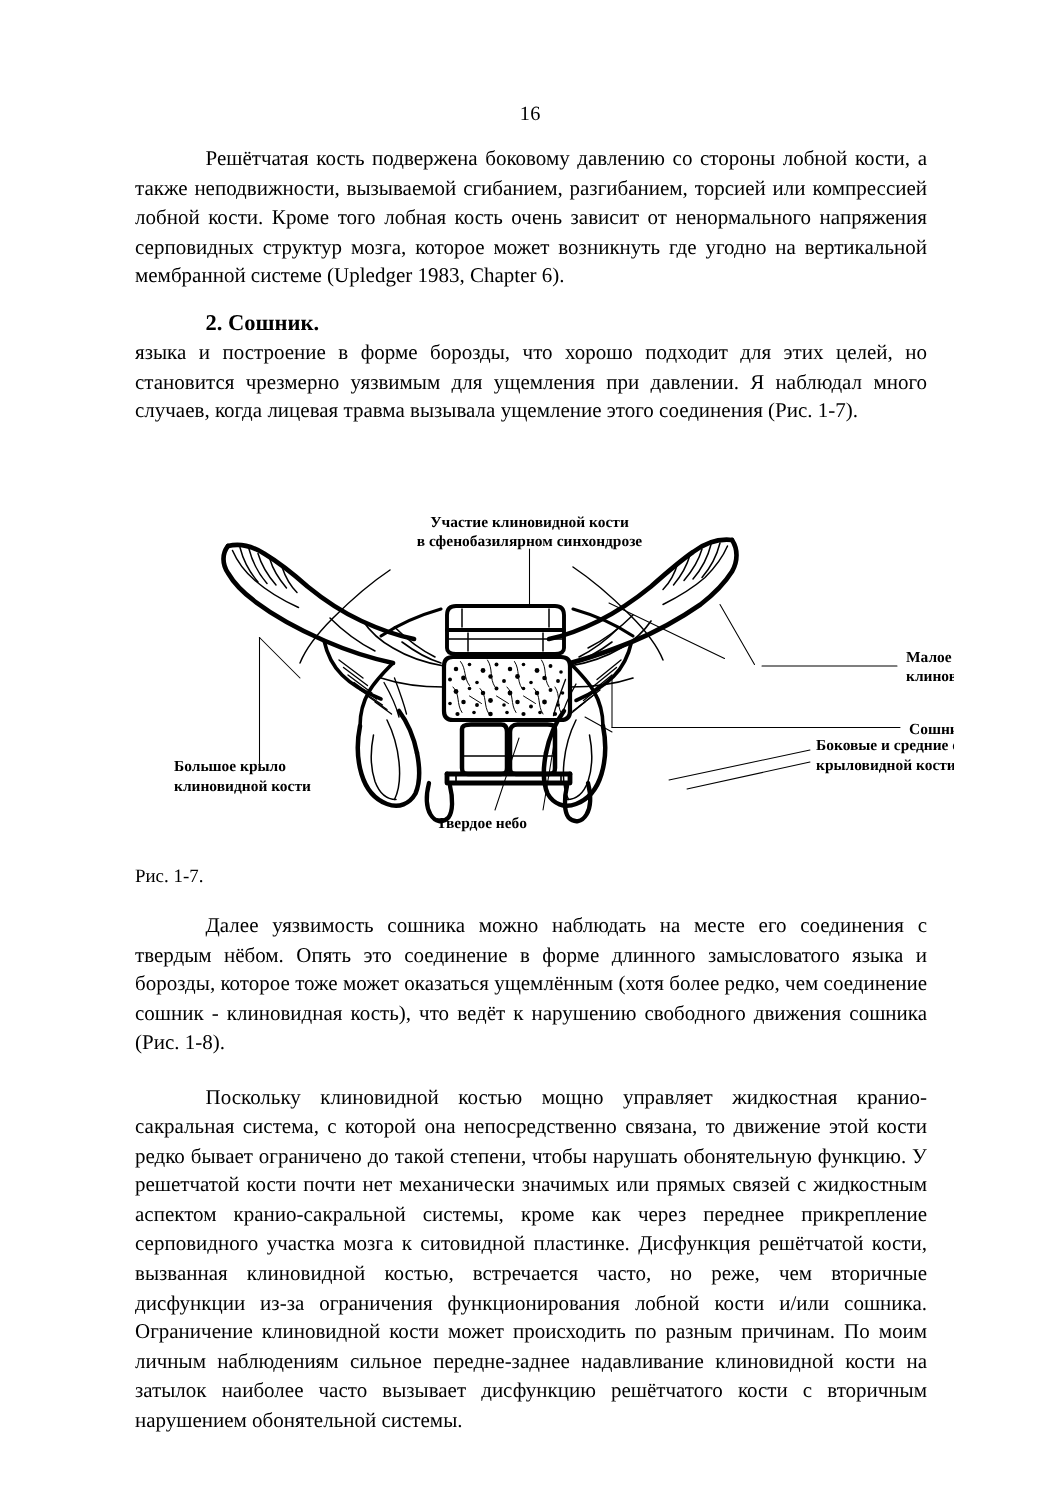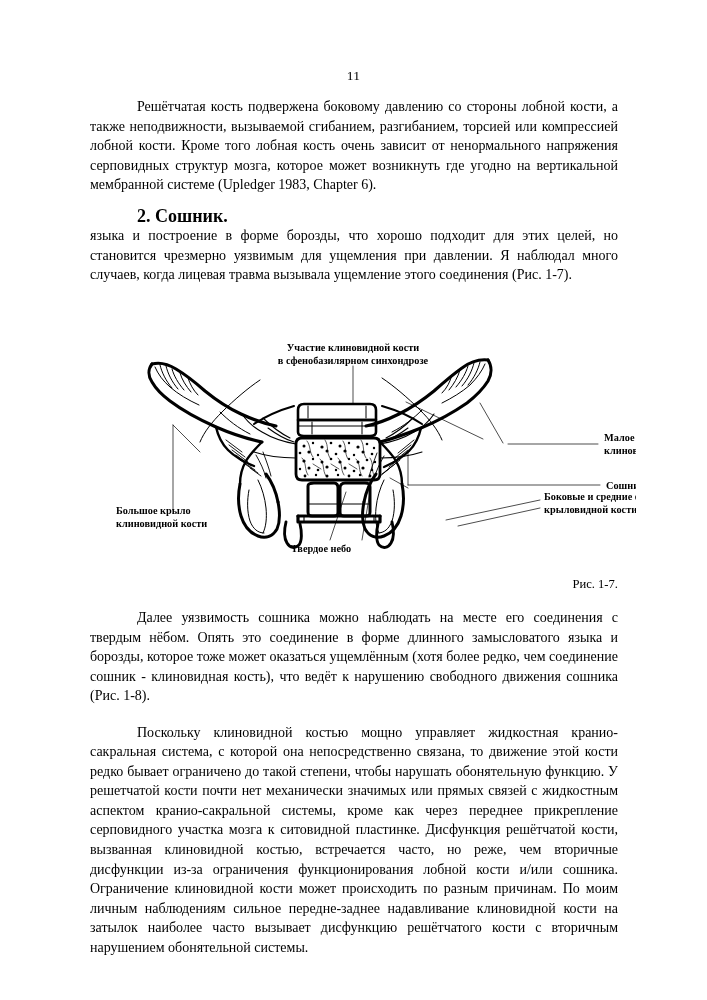--- a/index.html
+++ b/index.html
@@ -42,21 +42,21 @@
     line-height: 19.55px;
     text-align: justify;
     text-indent: 47px;
     hyphens: none;
   }
   p.body-text.no-indent {
     text-indent: 0;
   }
   .heading {
     margin: 0;
-    font-size: 18px;
+    font-size: 15px;
     line-height: 19.55px;
     font-weight: bold;
     text-indent: 47px;
   }
   .gap-md { height: 12px; }
   .gap-lg { height: 17px; }
 
   
   .figure {
     position: absolute;
@@ -64,37 +64,37 @@
     top: 340px;
     width: 528px;
     height: 232px;
   }
   .figure svg { display: block; }
   .caption {
     position: absolute;
     left: 90px;
     top: 576px;
     width: 528px;
-    text-align: right;
+    text-align: left;
     font-size: 12.6px;
     line-height: 17.5px;
   }
   .diagram-label {
     font-family: "Liberation Serif", "DejaVu Serif", serif;
     font-weight: bold;
     font-size: 10.3px;
     fill: #000;
   }
 </style>
 </head>
 <body>
 
 <div class="page">
 
-  <div class="page-number">11</div>
+  <div class="page-number">16</div>
 
   <div class="content">
     <p class="body-text">Решётчатая кость подвержена боковому давлению со стороны лобной кости, а также неподвижности, вызываемой сгибанием, разгибанием, торсией или компрессией лобной кости. Кроме того лобная кость очень зависит от ненормального напряжения серповидных структур мозга, которое может возникнуть где угодно на вертикальной мембранной системе (Upledger 1983, Chapter 6).</p>
     <div class="gap-md"></div>
     <div class="heading">2. Сошник.</div>
     <p class="body-text no-indent">языка и построение в форме борозды, что хорошо подходит для этих целей, но становится чрезмерно уязвимым для ущемления при давлении. Я наблюдал много случаев, когда лицевая травма вызывала ущемление этого соединения (Рис. 1-7).</p>
   </div>
 
   <div class="figure">
     <svg width="528" height="232" viewBox="0 0 528 232" xmlns="http://www.w3.org/2000/svg">

